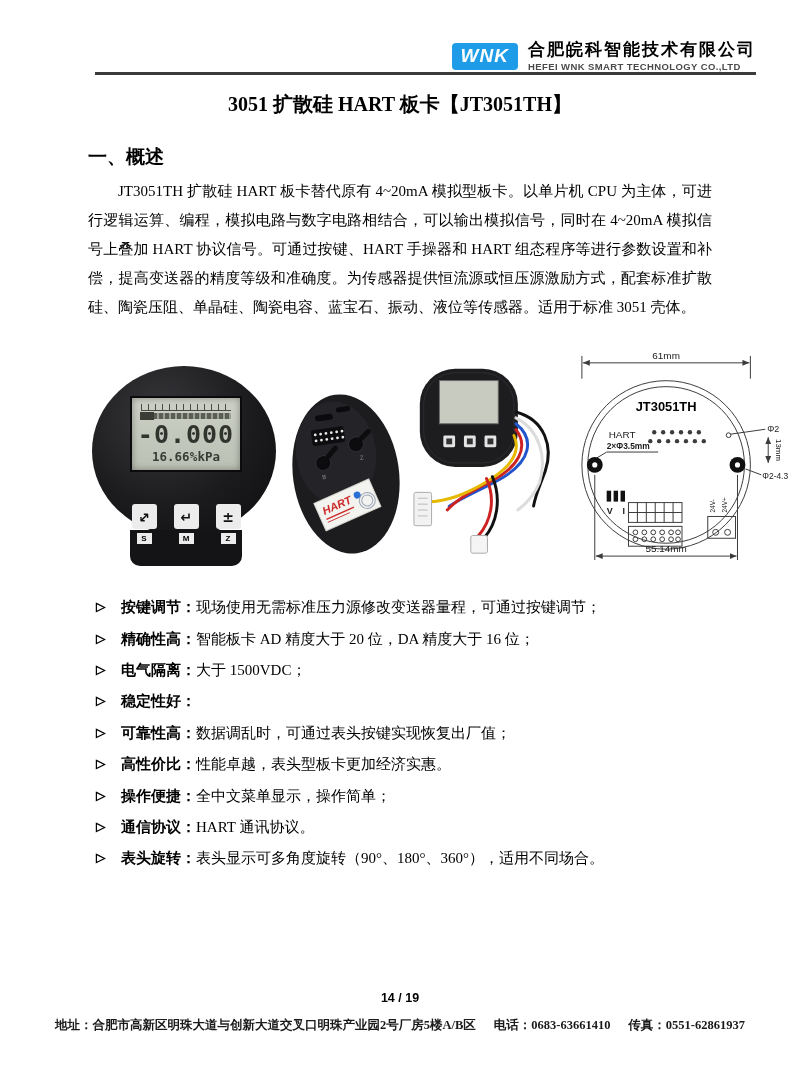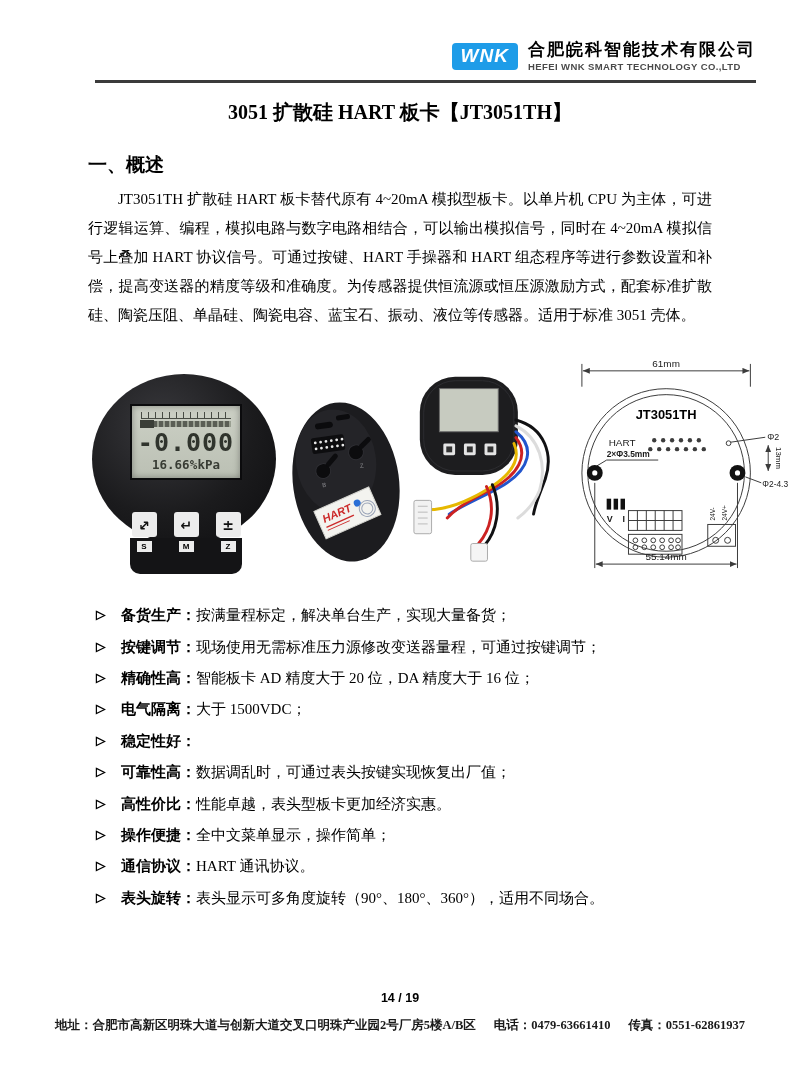--- a/index.html
+++ b/index.html
@@ -6,21 +6,21 @@
   .page {
     position:relative; width:800px; height:1074px; margin:0 auto;
     background:#ffffff; overflow:hidden; color:#000;
     font-family:"Liberation Serif", serif;
   }
 
   
   .header {
     margin:40px 44px 0 95px;
     display:flex; justify-content:flex-end; align-items:center; gap:10px;
-    padding-bottom:8px; border-bottom:3px solid #3b3b3b;
+    padding-bottom:0; border-bottom:3px solid #3b3b3b;
   }
   .logo {
     background:#1e9ce8; color:#fff; border-radius:4px;
     font-family:"Liberation Sans", sans-serif; font-weight:bold; font-style:italic;
     font-size:19px; line-height:24px; padding:1px 9px 2px; letter-spacing:1px;
   }
   .company { text-align:left; }
   .company-cn { font-size:17px; font-weight:bold; letter-spacing:2px; line-height:19px; }
   .company-en {
     font-family:"Liberation Sans", sans-serif; font-weight:bold;
@@ -312,29 +312,20 @@
     </svg>
   </div>
 
   <ul class="features">
     <li class="feature">
       <span class="bullet">
           <svg width="11" height="11" viewBox="0 0 12 12">
             <path d="M1.5 1.5 L10.5 6 L1.5 10.5 Z" fill="none" stroke="#000" stroke-width="1.3"></path>
           </svg>
         </span>
-      <span class="f-label">备货生产：</span>
-      <span class="f-text">按满量程标定，解决单台生产，实现大量备货；</span>
-    </li>
-    <li class="feature">
-      <span class="bullet">
-          <svg width="11" height="11" viewBox="0 0 12 12">
-            <path d="M1.5 1.5 L10.5 6 L1.5 10.5 Z" fill="none" stroke="#000" stroke-width="1.3"></path>
-          </svg>
-        </span>
       <span class="f-label">按键调节：</span>
       <span class="f-text">现场使用无需标准压力源修改变送器量程，可通过按键调节；</span>
     </li>
     <li class="feature">
       <span class="bullet">
           <svg width="11" height="11" viewBox="0 0 12 12">
             <path d="M1.5 1.5 L10.5 6 L1.5 10.5 Z" fill="none" stroke="#000" stroke-width="1.3"></path>
           </svg>
         </span>
       <span class="f-label">精确性高：</span>
@@ -401,18 +392,18 @@
         </span>
       <span class="f-label">表头旋转：</span>
       <span class="f-text">表头显示可多角度旋转（90°、180°、360°），适用不同场合。</span>
     </li>
   </ul>
 
   <div class="footer">
     <div class="page-num">14 / 19</div>
     <div class="address-row">
       <span><span>地址：</span><span>合肥市高新区明珠大道与创新大道交叉口明珠产业园2号厂房5楼A/B区</span></span>
-      <span><span>电话：</span><span>0479-63661410</span></span>
+      <span><span>电话：</span><span>0683-63661410</span></span>
       <span><span>传真：</span><span>0551-62861937</span></span>
     </div>
   </div>
 
 </div>
 
 </body></html>

